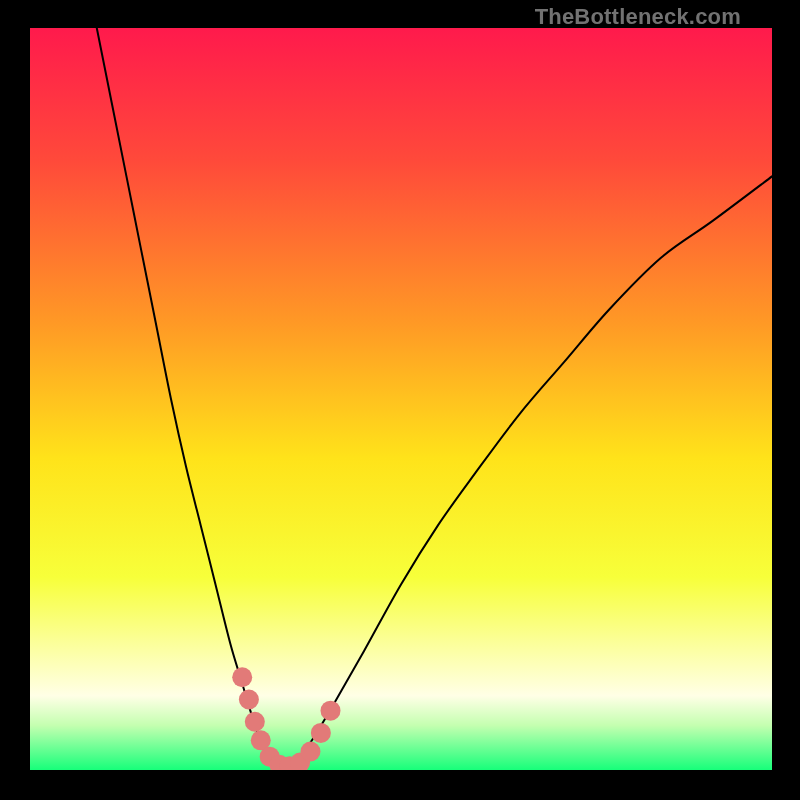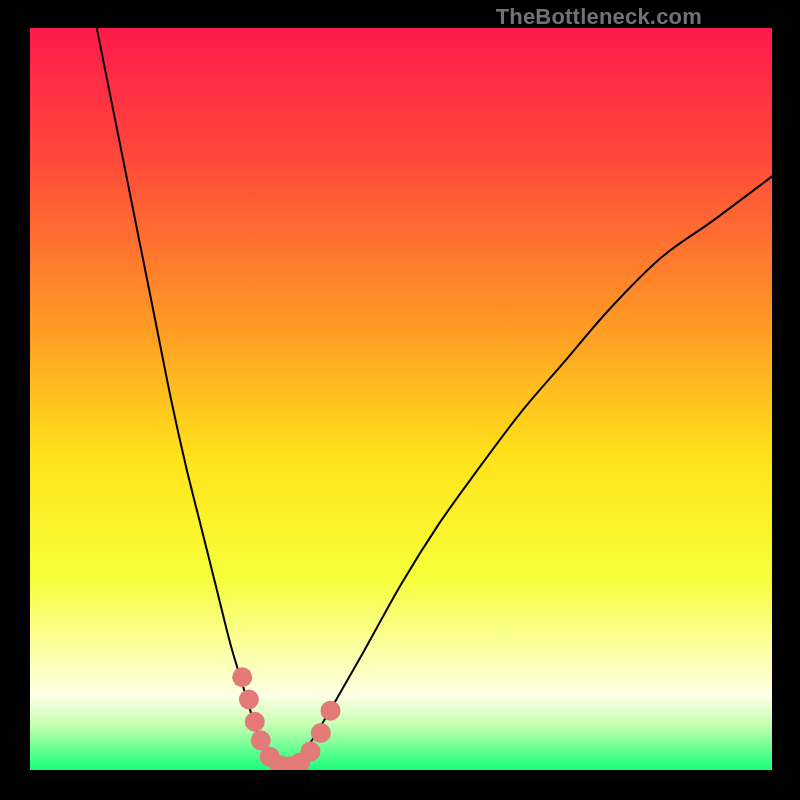--- a/index.html
+++ b/index.html
@@ -9,20 +9,21 @@
     height: 800px;
     background: #000;
     font-family: Arial, Helvetica, sans-serif;
     overflow: hidden;
   }
   .frame {
     position: relative;
     width: 712px;
     height: 800px;
     background: #000;
+    padding-left: 39px;
   }
   .watermark {
     position: absolute;
     top: 4px;
     right: 10px;
     font-size: 22px;
     font-weight: 600;
     color: #727272;
     letter-spacing: 0.2px;
     z-index: 10;

